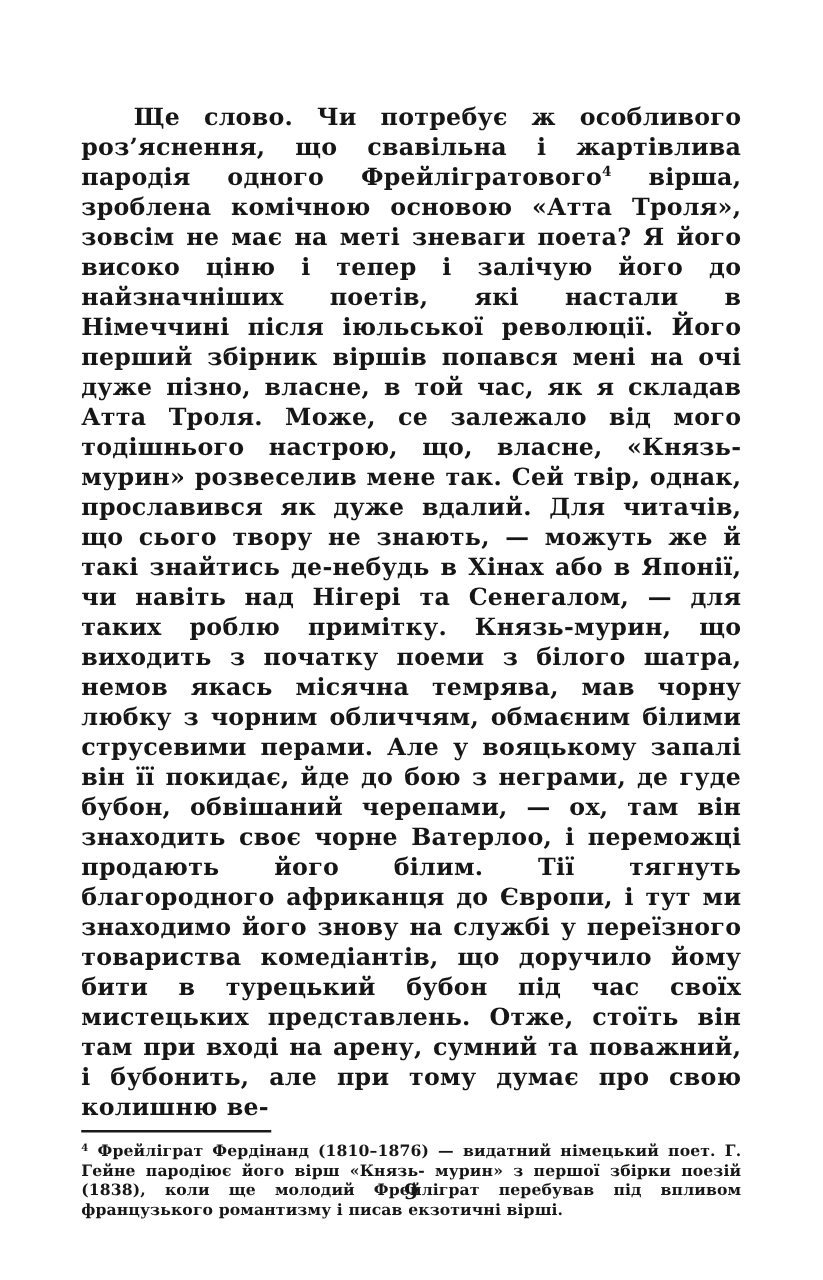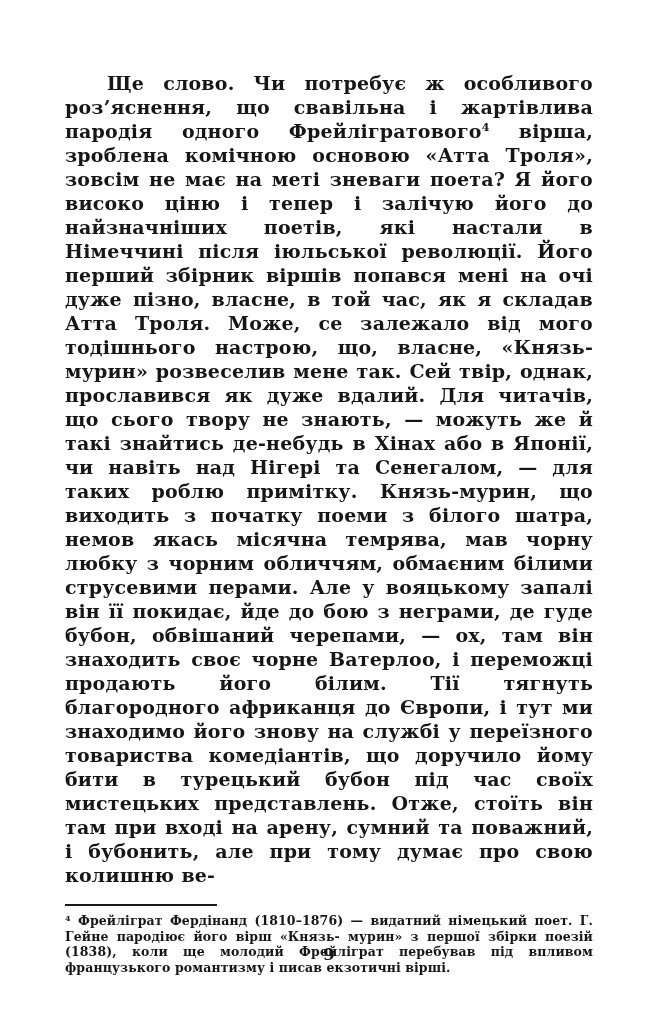--- a/index.html
+++ b/index.html
@@ -9,21 +9,21 @@
     background: #ffffff;
     font-family: "DejaVu Serif", serif;
     color: #161616;
     position: relative;
     overflow: hidden;
   }
   .page { position: absolute; inset: 0; background: #ffffff; }
 
   .body-text {
     position: absolute;
-    top: 71px;
+    top: 82px;
     left: 65px;
     width: 528px;
     margin: 0;
     font-size: 19px;
     line-height: 24px;
     font-weight: bold;
     text-align: justify;
     text-indent: 42px;
     letter-spacing: 0.2px;
     word-spacing: 0.5px;

